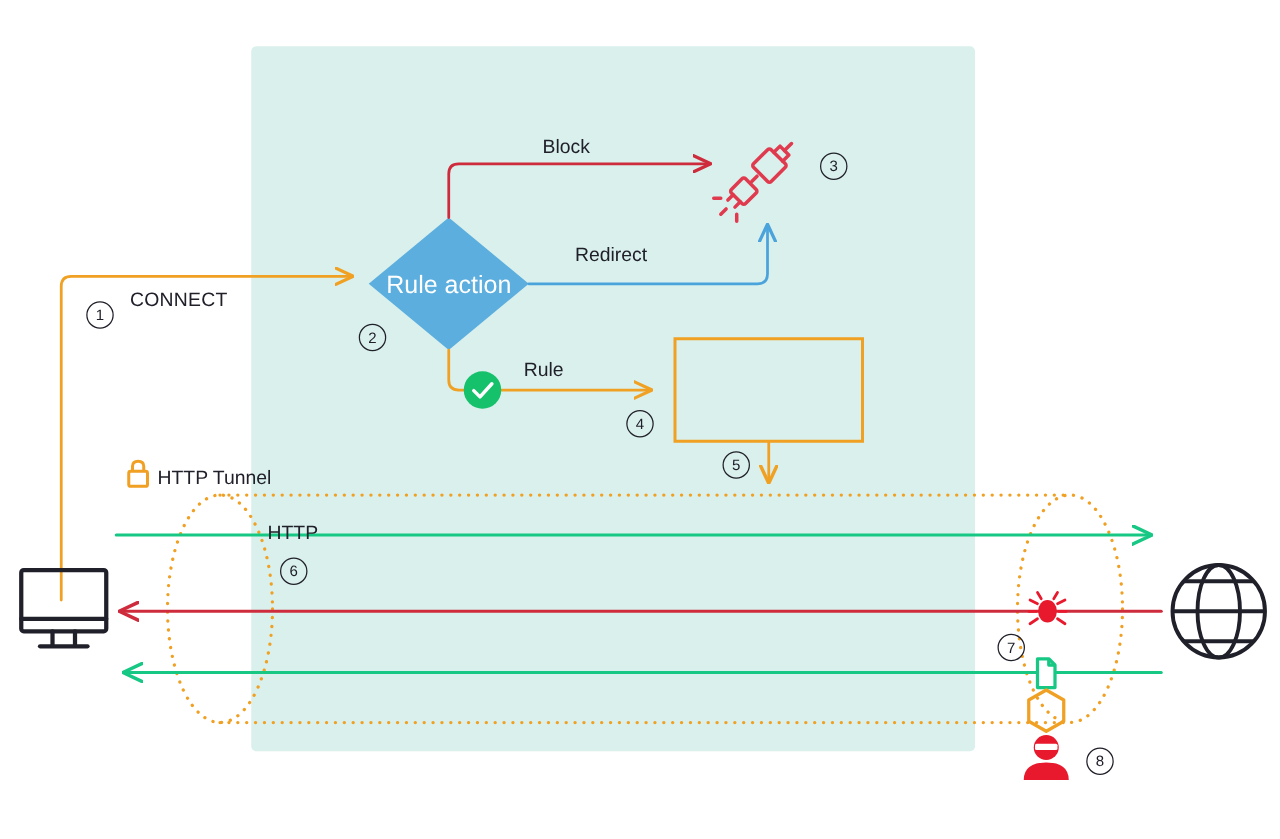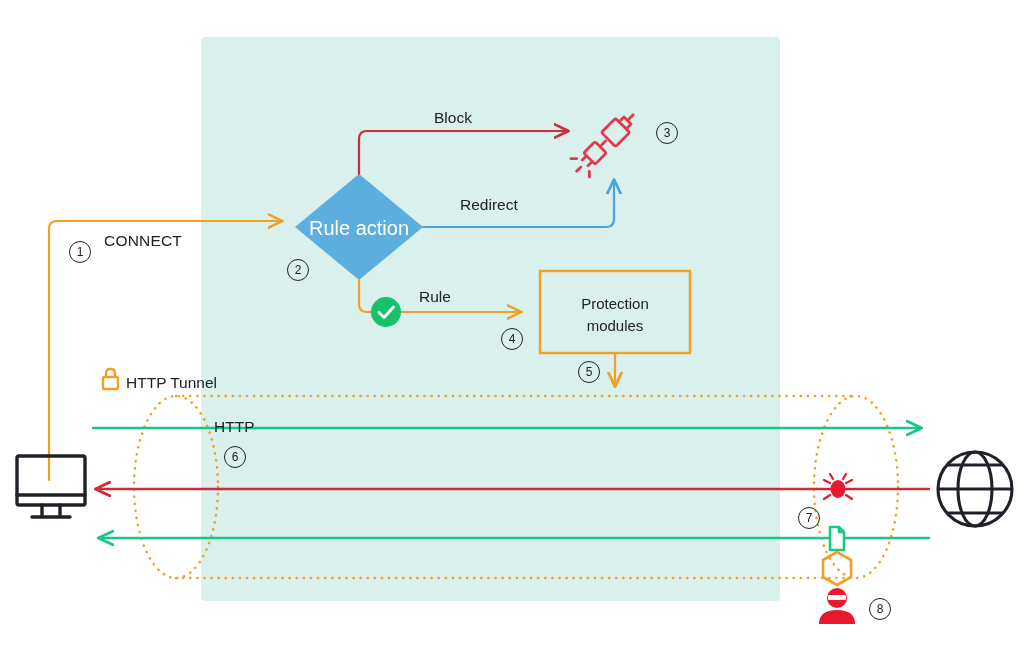--- a/index.html
+++ b/index.html
@@ -198,24 +198,20 @@
     <g fill="#E8192C">
       <circle cx="837" cy="598" r="10"></circle>
       <rect x="828" y="595" width="18" height="5" rx="1.2" fill="#ffffff"></rect>
       <path d="M819,624 Q819,610 837,610 Q855,610 855,624 Z"></path>
     </g>
   </svg>
 
 
   <div class="rule-text">Rule action</div>
 
-  <div class="prot-text">
-    <span>Protection</span><br>
-    <span>modules</span>
-  </div>
 
   <div class="lbl lbl-connect" style="left:104px; top:200px;margin-top:32px;">CONNECT</div>
 
   <div class="lbl lbl-flow" style="left:434px; top:109px;">Block</div>
 
   <div class="lbl lbl-flow" style="left:460px; top:196px;">Redirect</div>
 
   <div class="lbl lbl-flow" style="left:419px; top:288px;">Rule</div>
 
   <div class="lbl lbl-flow" style="left:126px; top:374px;">HTTP Tunnel</div>

